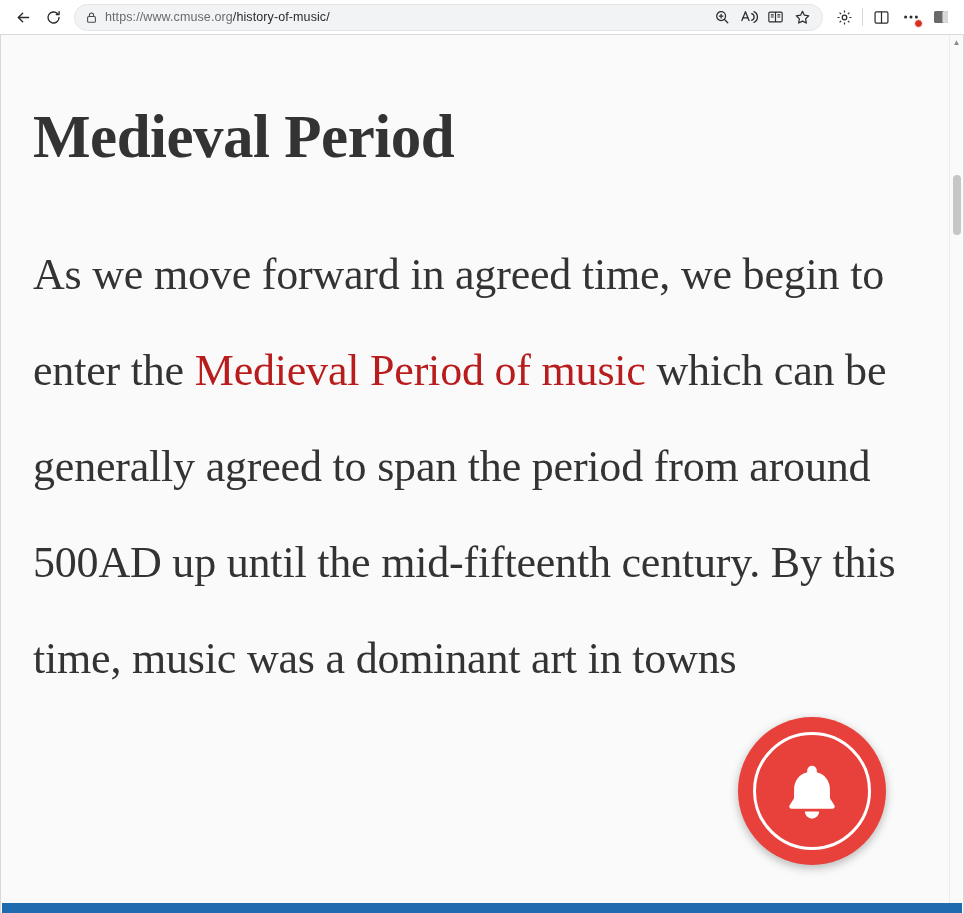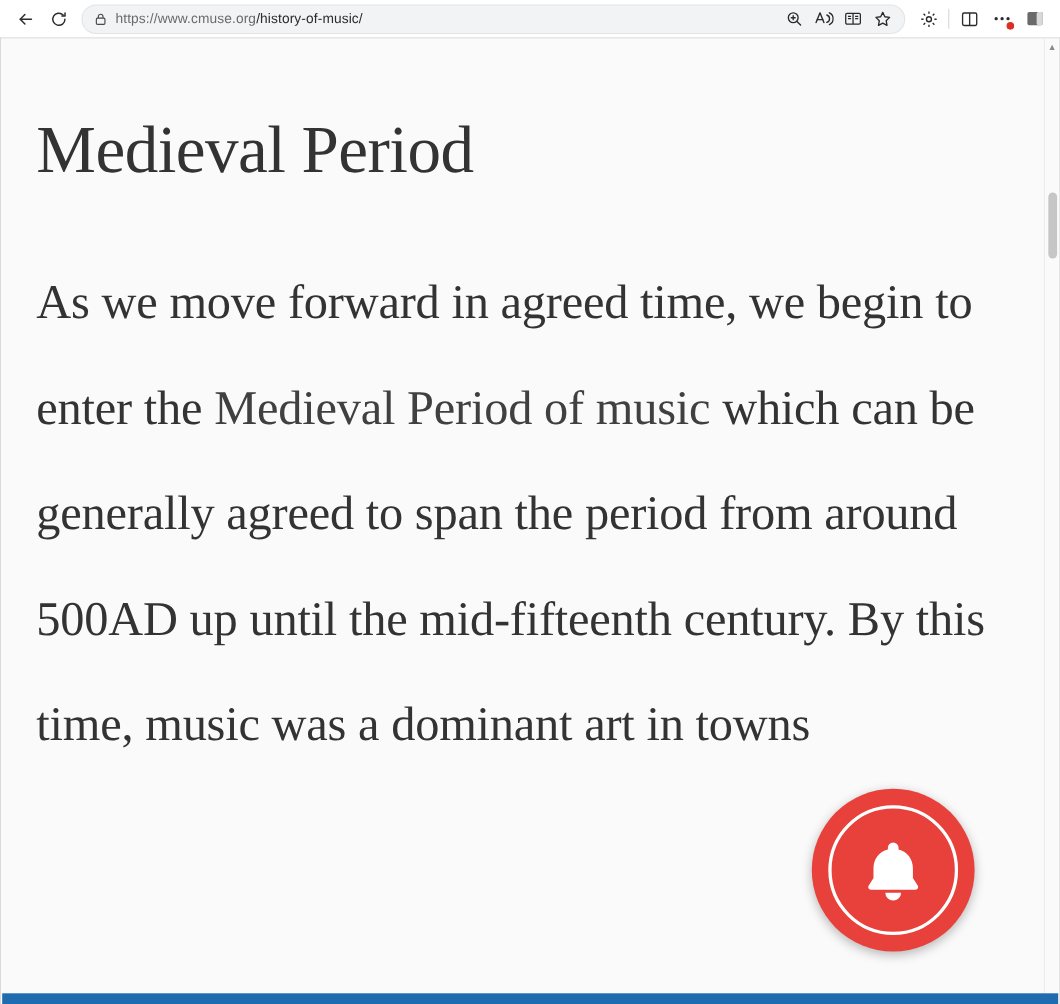--- a/index.html
+++ b/index.html
@@ -90,35 +90,35 @@
     position: absolute;
     top: 0; left: 0; right: 14px; bottom: 0;
     background: #fafafa;
     padding: 70px 50px 0 32px;
     overflow: hidden;
   }
   h1.page-title {
     font-family: "Liberation Serif", serif;
     font-size: 61px;
     line-height: 1.05;
-    font-weight: normal;
+    font-weight: bold;
     color: #333333;
     margin: 0 0 58px 0;
     letter-spacing: -0.5px;
   }
   p.body-text {
     font-family: "Liberation Serif", serif;
     font-size: 44px;
     line-height: 96px;
     color: #333333;
     margin: 0;
     letter-spacing: -0.2px;
   }
   p.body-text a {
-    color: #404040;
+    color: #b91c1c;
     text-decoration: none;
   }
 
   
   .scrollbar {
     position: absolute;
     top: 0; right: 0;
     width: 14px; height: 100%;
     background: #fafafa;
     border-left: 1px solid #ececec;

